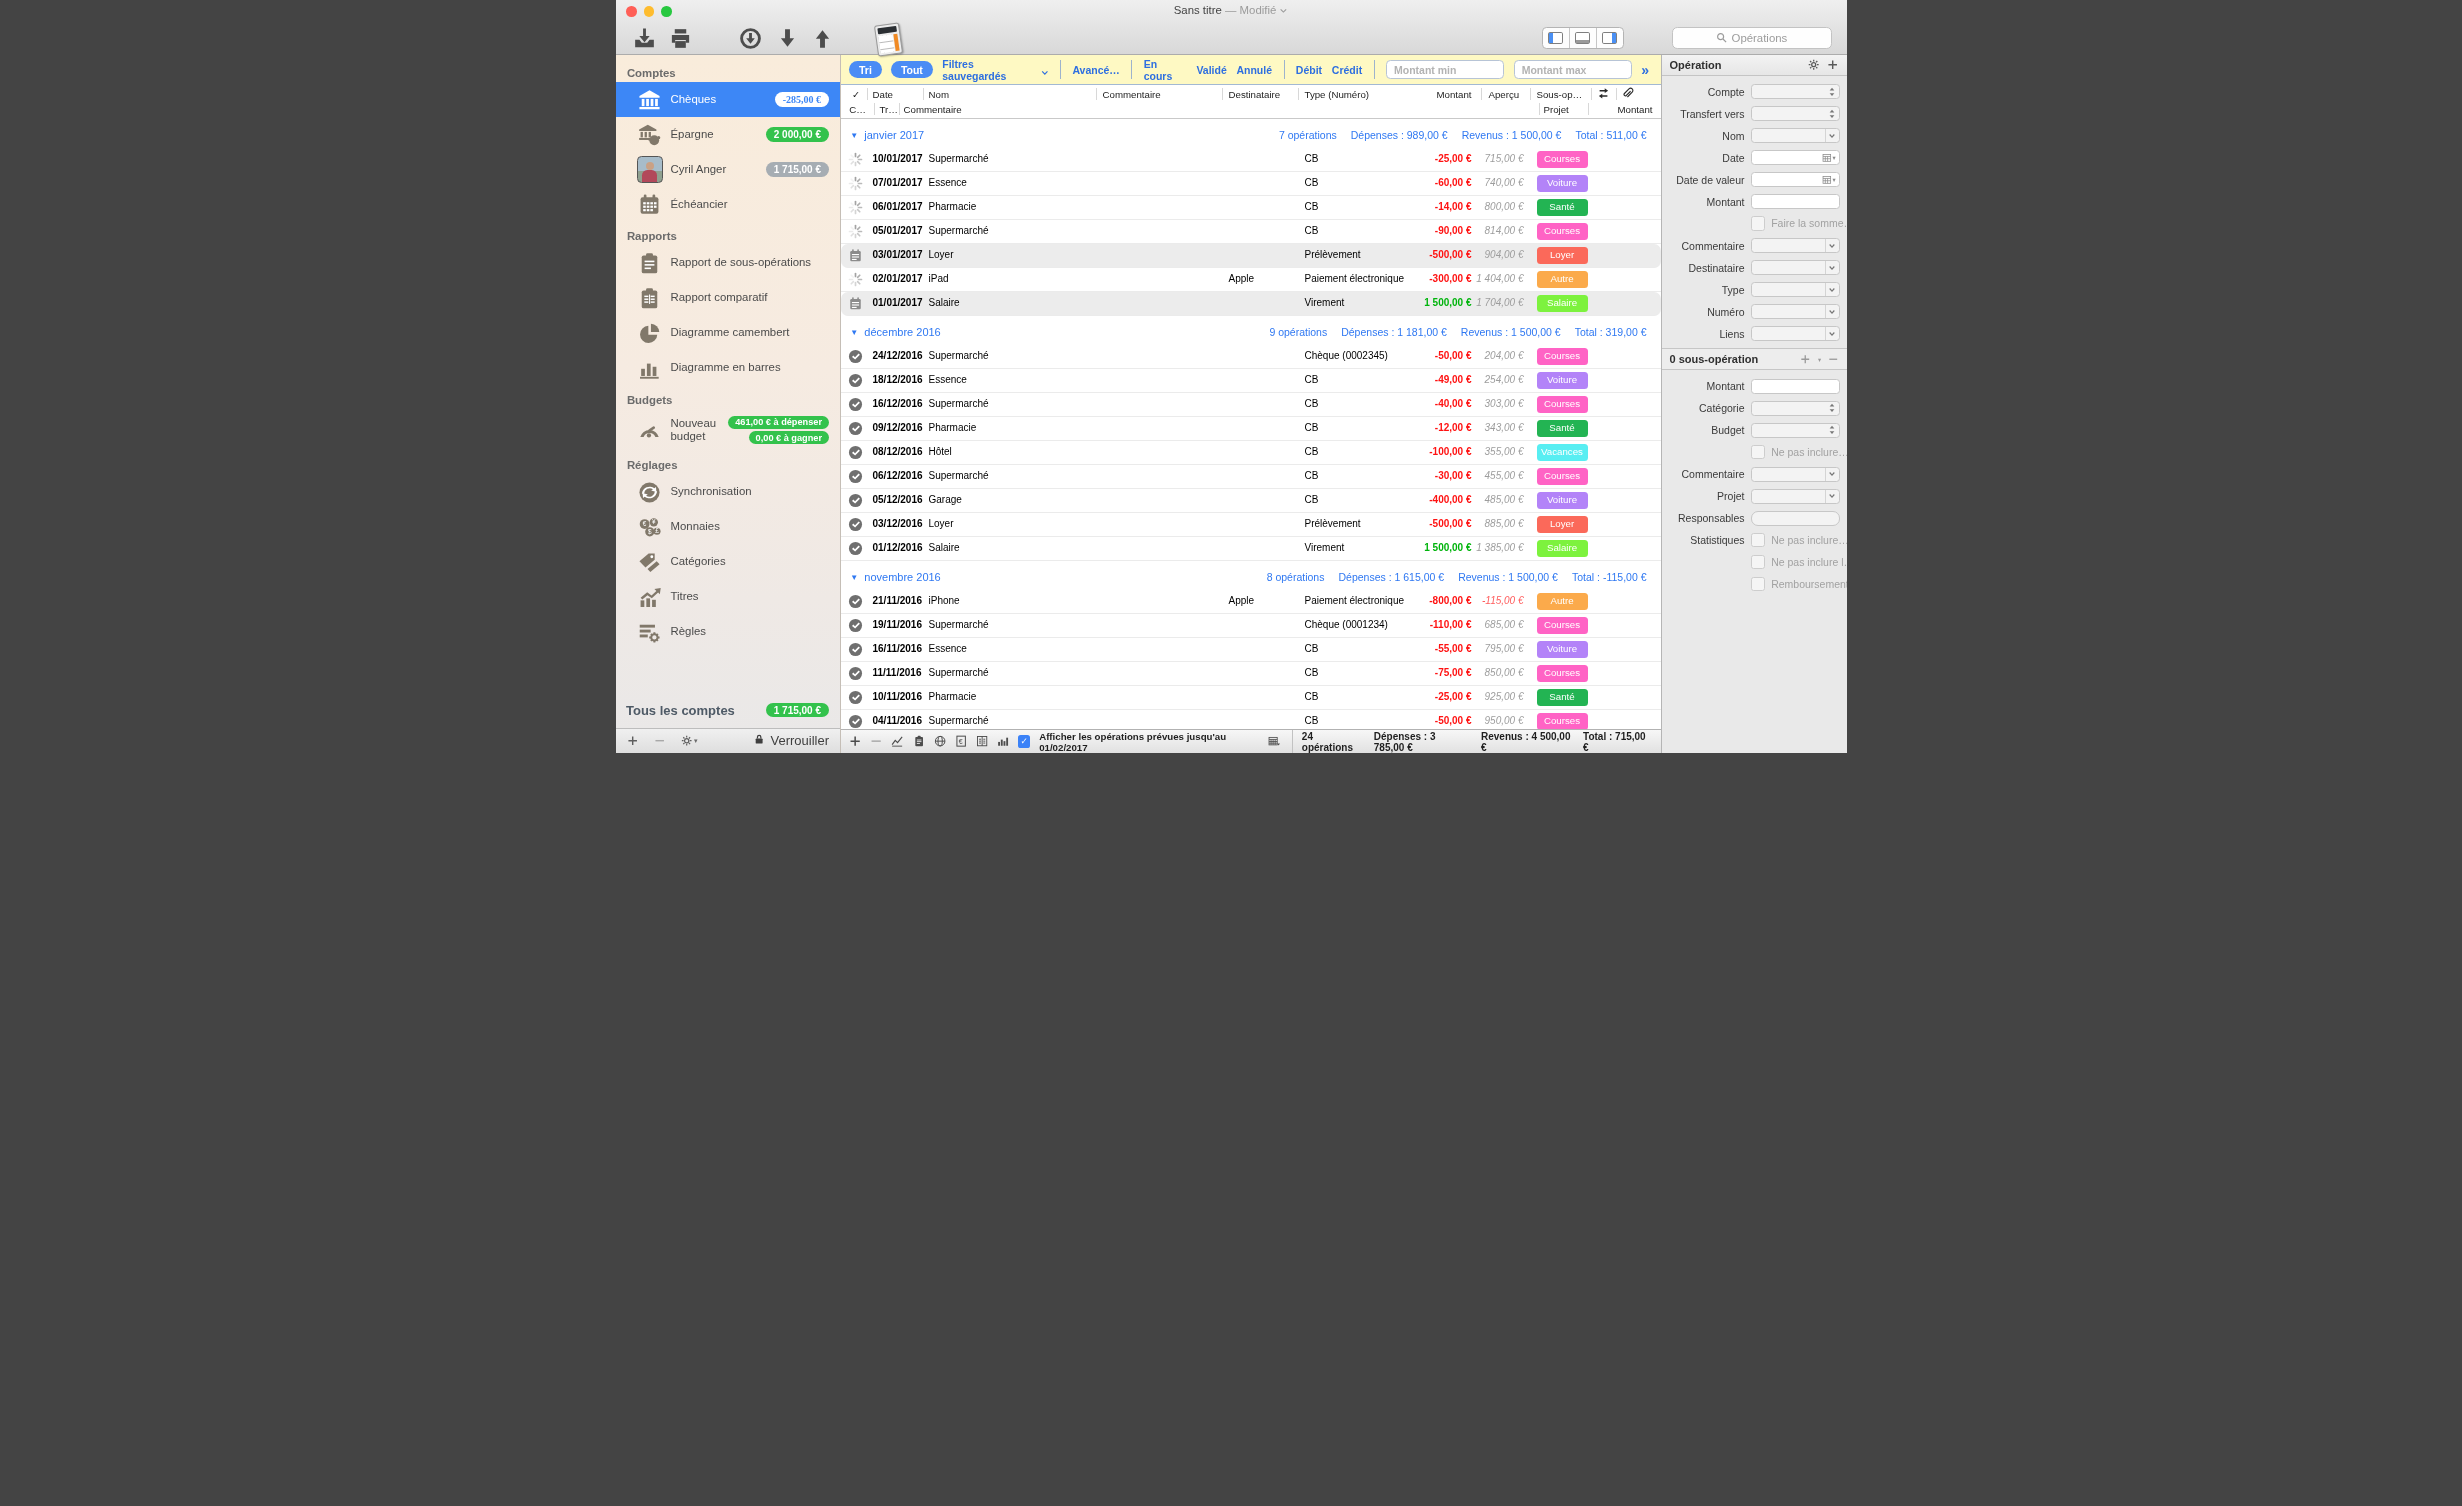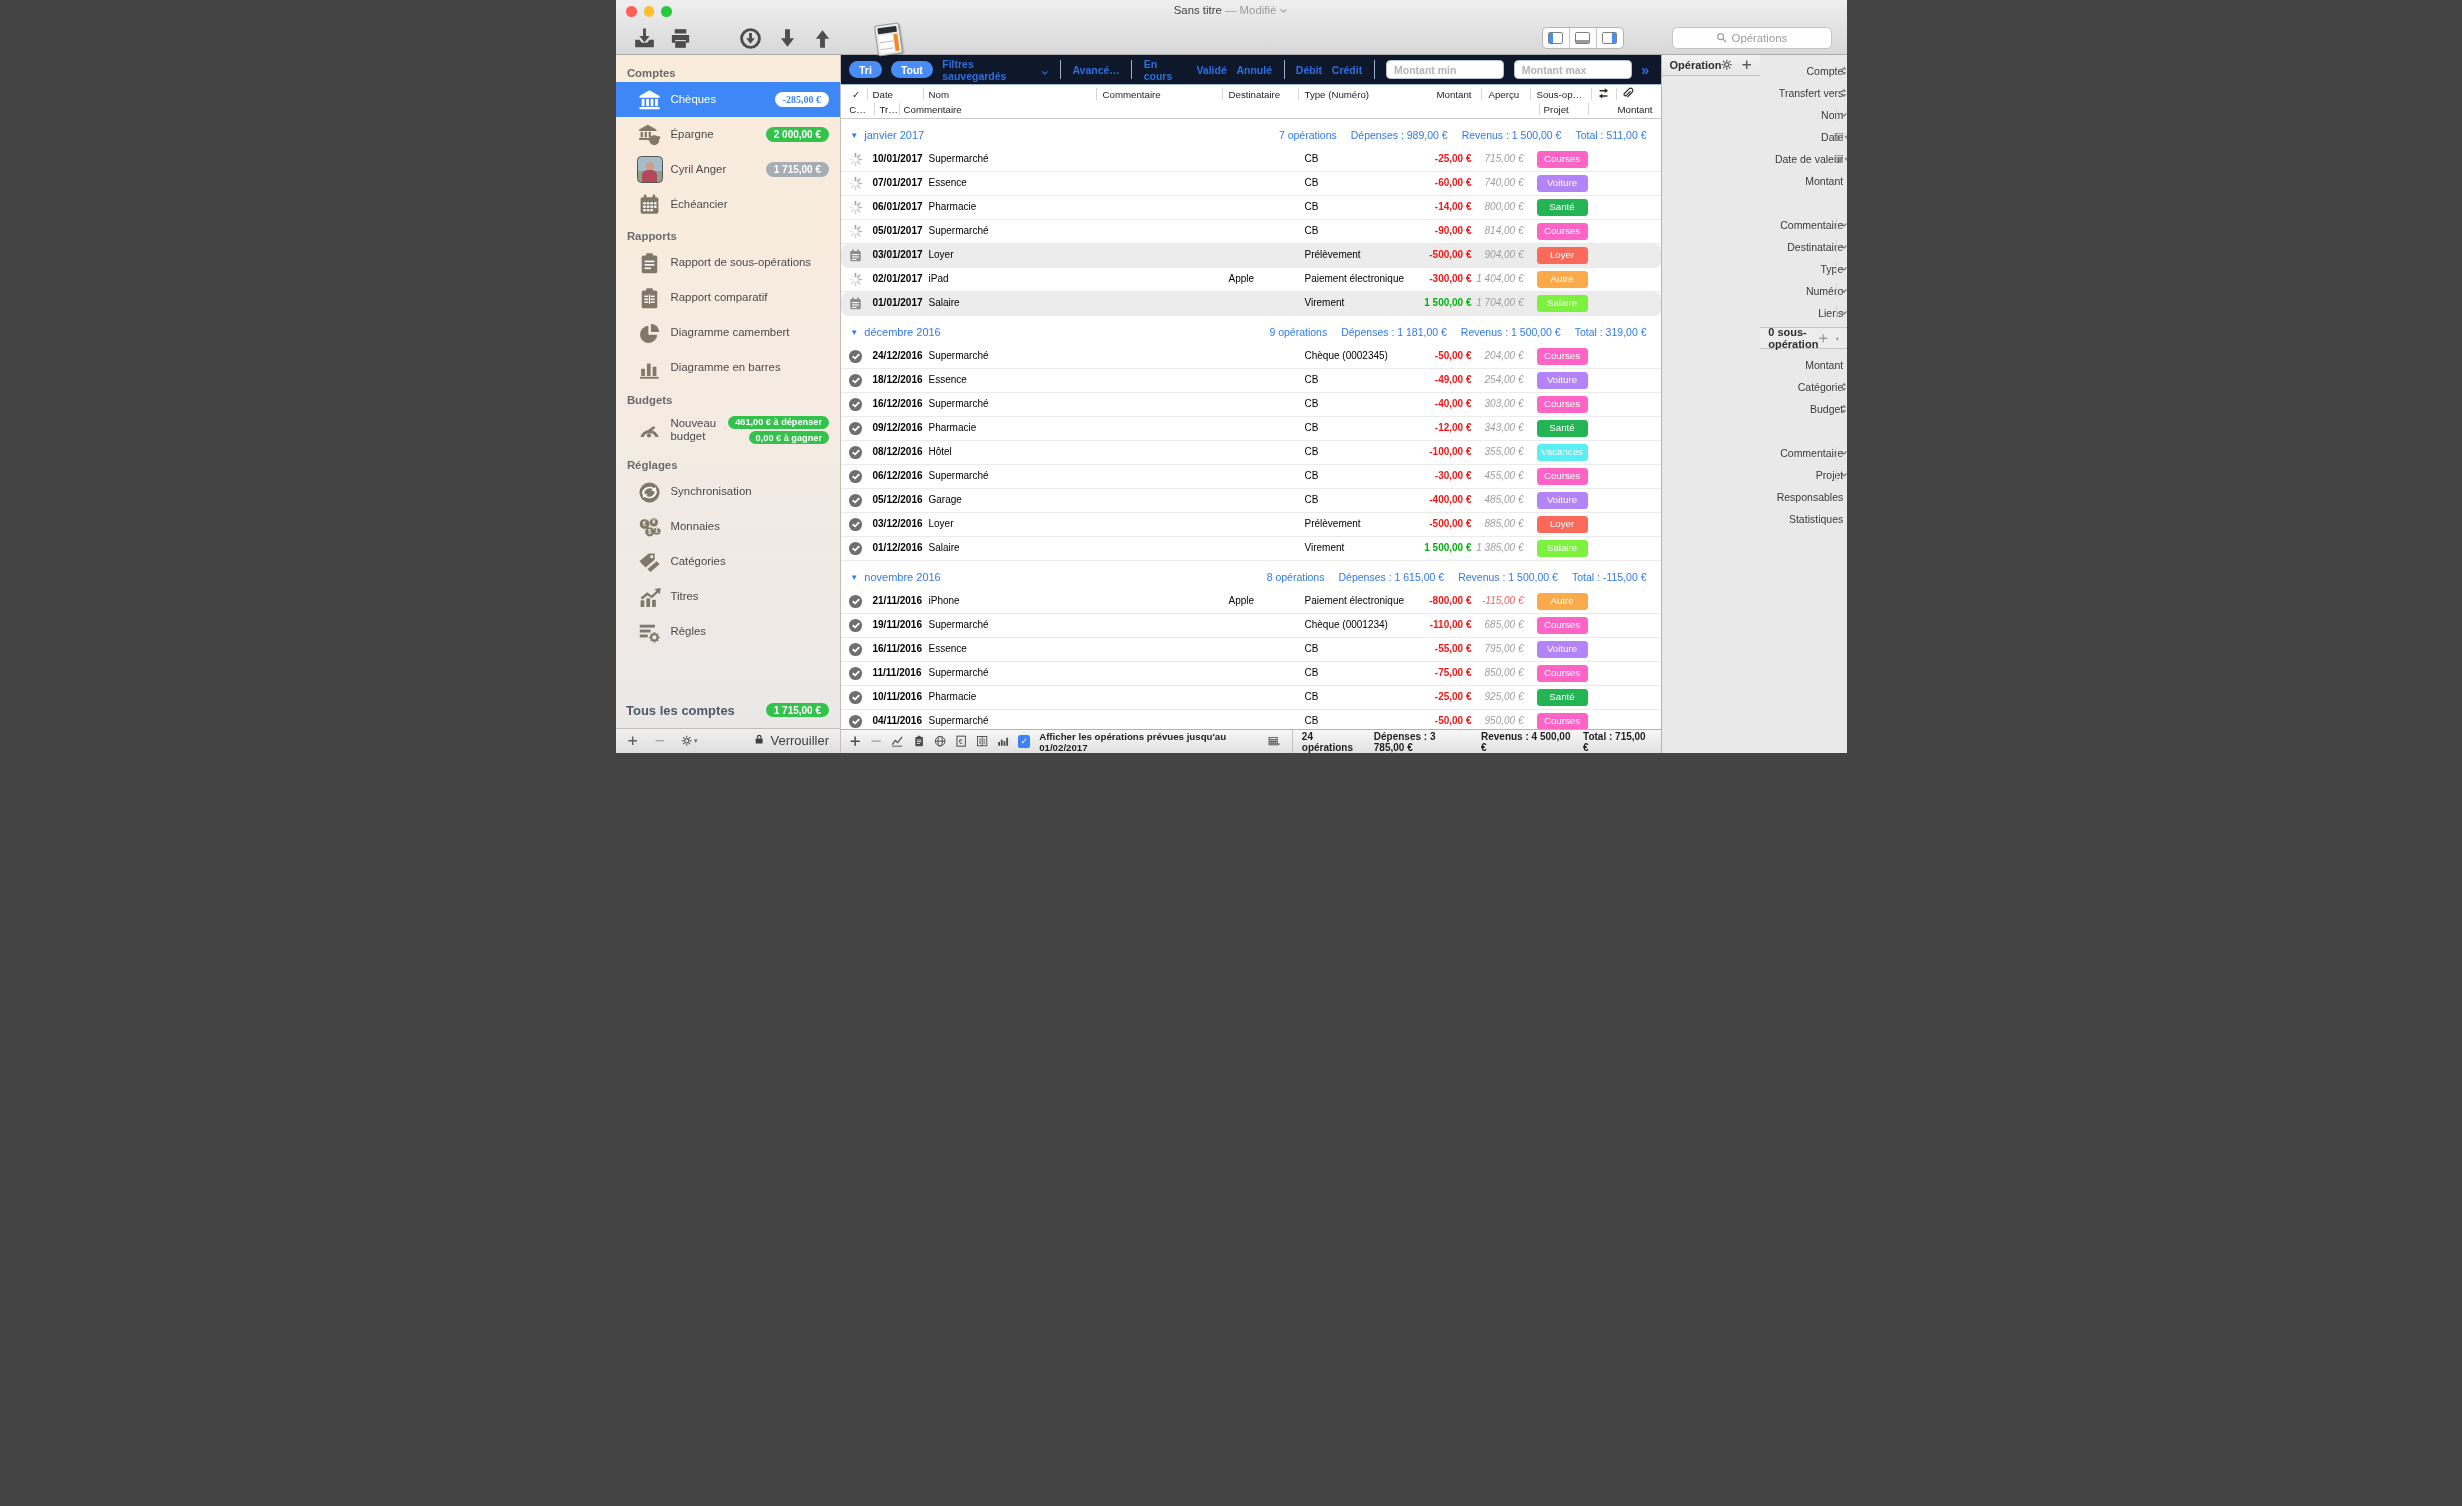--- a/index.html
+++ b/index.html
@@ -67,21 +67,21 @@
     display:flex;align-items:center;padding:0 10.5px;gap:14px;color:#5e5e5e;}
   .sbtn{width:13px;height:13px;display:flex;align-items:center;justify-content:center;}
   .sbtn svg{width:11.4px;height:11.4px;}
   .sbtn.dim{opacity:.45;}
   .gearwrap{display:flex;align-items:center;gap:0.9px;}
   .gearwrap .dd{font-size:7px;color:#6b6b6b;}
   .lockwrap{margin-left:auto;display:flex;align-items:center;gap:5px;font-size:13px;color:#3f3f3f;justify-content:center;}
   .lockwrap svg{width:12.3px;height:12.3px;}
   
   .main{flex:1;min-width:0;display:flex;flex-direction:column;background:#fff;}
-  .filterbar{height:29px;flex:none;background:#0f172a;border-bottom:0.9px solid #a3b9d3;display:flex;
+  .filterbar{height:29px;flex:none;background:#fef9c3;border-bottom:0.9px solid #a3b9d3;display:flex;
     align-items:center;padding:0 8.8px;gap:9.7px;font-size:10.5px;color:#2e6fe0;font-weight:bold;}
   .pill{background:#4a8cf5;color:#fff;border-radius:9.7px;padding:2.6px 9.7px;font-size:10.5px;font-weight:bold;}
   .flink{display:flex;align-items:center;gap:4.4px;}
   .f-chev{width:8px;height:6.2px;}
   .fsep{width:0.9px;height:19.3px;background:#9db3cd;margin:0 1.8px;}
   .f-input{width:102px;height:17.6px;background:#fff;border:0.9px solid #b7c4d6;border-radius:4.4px;
     font-size:10.5px;color:#333;padding:0 7px;font-family:inherit;font-weight:bold;}
   .f-input::placeholder{color:#b3b3b3;font-weight:bold;}
   .more{margin-left:auto;font-weight:bold;font-size:14px;letter-spacing:-0.9px;padding-right:3.5px;}
   .thead{height:33px;flex:none;position:relative;border-bottom:0.9px solid #c9c9c9;font-size:9.7px;color:#1d1d1d;background:#fff;}
@@ -114,21 +114,21 @@
     display:flex;align-items:center;padding:0 10.5px 0 8.8px;gap:8.8px;font-size:9.7px;color:#4c4c4c;}
   .stbtn{width:12.3px;height:12.3px;flex:none;color:#4c4c4c;}
   .stbtn svg{width:12.3px;height:12.3px;}
   .stbtn.dim{opacity:.4;}
   .stcheck{width:12.3px;height:12.3px;background:#3b82f7;border-radius:2.6px;color:#fff;font-size:8.8px;
     display:flex;align-items:center;justify-content:center;flex:none;}
   .stlabel{font-weight:bold;color:#1f1f1f;}
   .stsep{width:0.9px;align-self:stretch;background:#c2c2c2;}
   .totals{margin-left:auto;display:flex;gap:12.3px;font-weight:bold;color:#1f1f1f;font-size:10px;padding-right:1.8px;}
   
-  .inspector{width:185px;flex:none;background:#e9e9e9;border-left:0.9px solid #b5b5b5;display:flex;flex-direction:row;}
+  .inspector{width:185px;flex:none;background:#e9e9e9;border-left:0.9px solid #b5b5b5;display:flex;flex-direction:column;}
   .insp-header{height:20px;flex:none;background:linear-gradient(#f3f3f3,#e6e6e6);border-bottom:0.9px solid #c4c4c4;
     display:flex;align-items:center;padding:0 8px;font-weight:bold;font-size:11px;color:#2f2f2f;}
   .insp-tools{margin-left:auto;display:flex;gap:8px;color:#5a5a5a;}
   .insp-tools .itbtn{width:11.4px;height:11.4px;}
   .insp-tools svg{width:11.4px;height:11.4px;}
   .insp-body{flex:1;overflow:hidden;padding-top:8px;}
   .f-row{display:flex;align-items:center;height:15px;margin:0 7px 7px 0;}
   .f-label{width:83px;flex:none;text-align:right;padding-right:6.2px;font-size:10.5px;color:#3a3a3a;white-space:nowrap;}
   .ctl{flex:1;height:13px;position:relative;border:0.9px solid #c7c7c7;border-radius:3.5px;background:#f3f3f3;}
   .ctl.input,.ctl.input-white,.ctl.date{background:#fff;}

